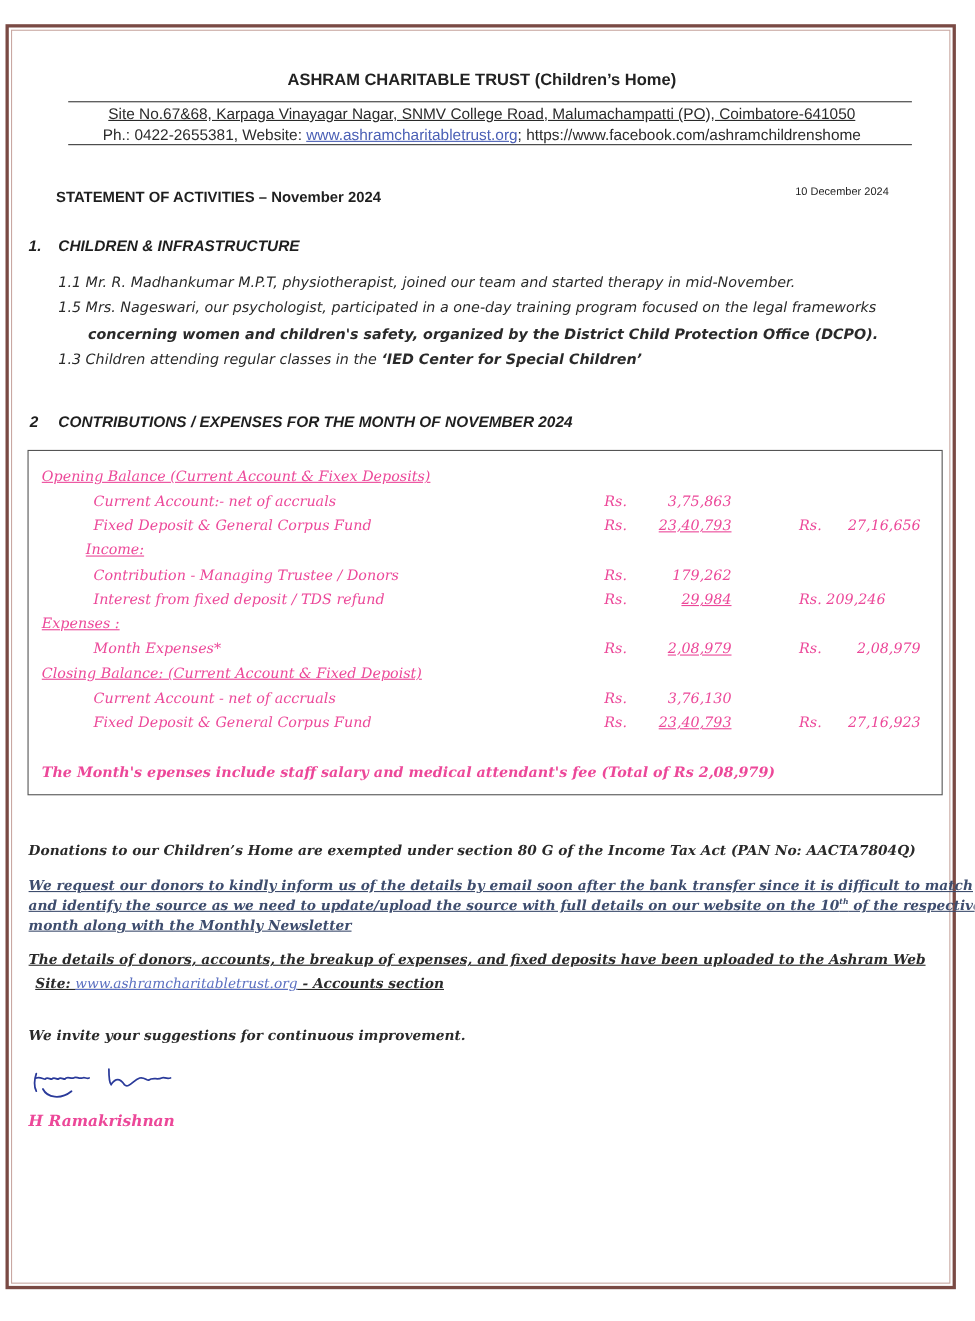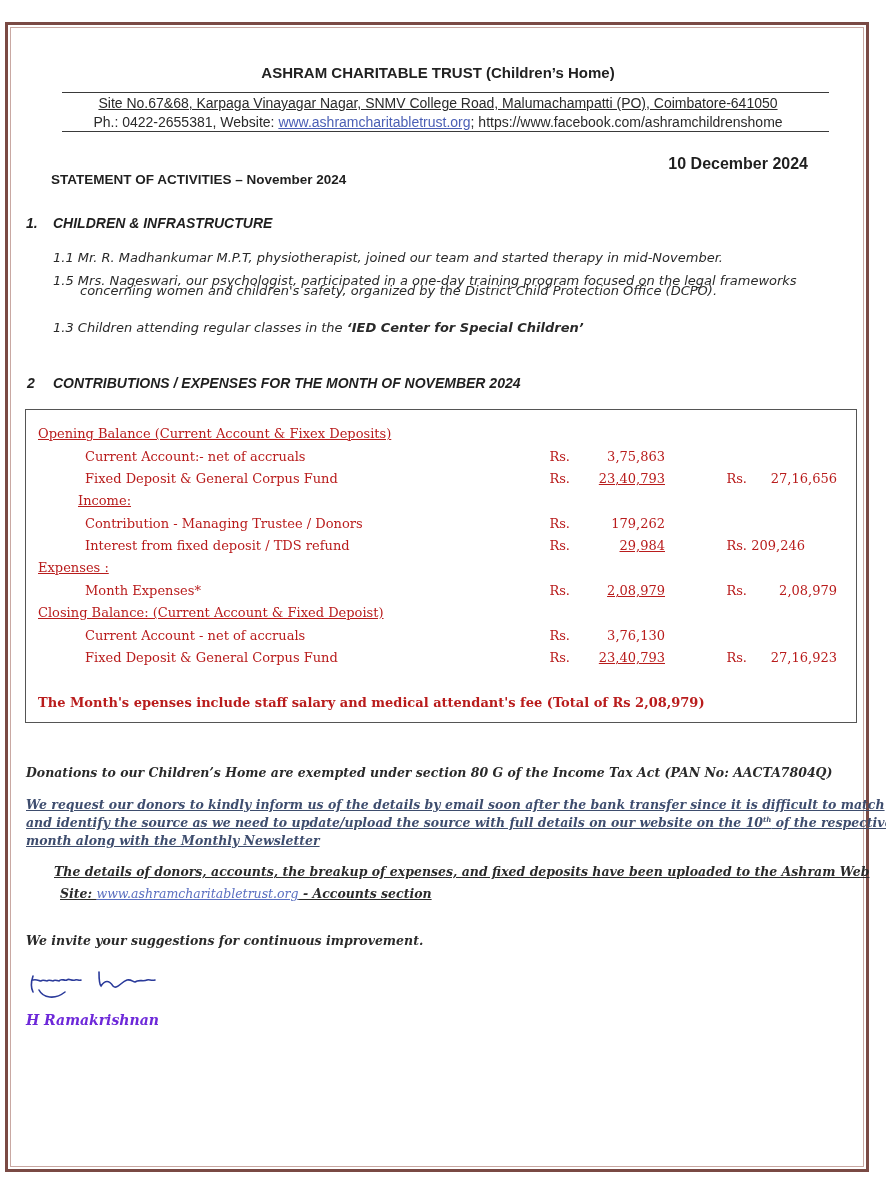--- a/index.html
+++ b/index.html
@@ -19,68 +19,68 @@
   .sans { font-family: "Liberation Sans", sans-serif; }
 
   .org-title { left: 0; width: 876px; top: 64px; text-align: center; font-size: 15px; font-weight: bold; color: #222; }
   .hline { position: absolute; height: 1px; background: #3a3a3a; }
   .addr { left: 0; width: 876px; text-align: center; font-size: 14px; color: #2a2a2a; }
   .addr1 { top: 95px; text-decoration: underline; }
   .addr2 { top: 114px; }
   .link-blue { color: #4a5fb5; text-decoration: underline; }
 
   .stmt-title { left: 51px; top: 172px; font-size: 13.5px; font-weight: bold; }
-  .stmt-date { right: 78px; top: 155px; font-size: 16px; font-weight: bold; }
+  .stmt-date { right: 78px; top: 169px; font-size: 10px; font-weight: normal; }
 
   .sec-head { font-size: 14px; font-style: italic; font-weight: bold; }
   .sec-num { font-size: 14px; font-style: italic; font-weight: bold; }
 
   .item { font-family: "DejaVu Sans", sans-serif; font-style: italic; font-size: 13px; color: #2a2a2a; }
   .item b { font-weight: bold; }
 
   .fin-box {
     position: absolute; left: 25px; top: 409px; width: 832px; height: 314px;
     border: 1px solid #555; box-sizing: border-box;
   }
-  .fin { font-family: "DejaVu Serif", serif; font-size: 13px; color: #b91c1c; }
+  .fin { font-family: "DejaVu Serif", serif; font-style: italic; font-size: 13px; color: #ec4899; }
   .fin-head { text-decoration: underline; }
   .rs { width: 30px; text-align: right; }
   .amt { text-align: right; width: 110px; }
   .ul { text-decoration: underline; }
   .fin-note { font-weight: bold; font-size: 13px; }
 
   .para { font-family: "DejaVu Serif", serif; font-style: italic; font-weight: bold; font-size: 12.5px; color: #2a2a2a; }
   .para-blue { color: #3e4d6e; text-decoration: underline; }
-  .para-ul { text-decoration: underline; margin-left: 28px; }
+  .para-ul { text-decoration: underline; }
   .link-site { color: #5a6fc0; font-weight: normal; text-decoration: underline; }
   sup { font-size: 7px; margin-top: 32px; }
 
   .signature { position: absolute; left: 27px; top: 968px; width: 150px; height: 40px; }
-  .signer { left: 26px; top: 1012px; font-family: "DejaVu Serif", serif; font-style: italic; font-weight: bold; font-size: 14px; color: #6d28d9; }
+  .signer { left: 26px; top: 1012px; font-family: "DejaVu Serif", serif; font-style: italic; font-weight: bold; font-size: 14px; color: #ec4899; }
 </style>
 </head>
 <body>
 
 <div class="page-border"></div>
 
 <div class="abs org-title sans">ASHRAM CHARITABLE TRUST (Children’s Home)</div>
 <div class="hline" style="left:62px; top:92px; width:767px;"></div>
 <div class="abs addr addr1 sans">Site No.67&amp;68, Karpaga Vinayagar Nagar, SNMV College Road, Malumachampatti (PO), Coimbatore-641050</div>
 <div class="abs addr addr2 sans"><span>Ph.: 0422-2655381, Website: </span><span class="link-blue">www.ashramcharitabletrust.org</span><span>; https://www.facebook.com/ashramchildrenshome</span></div>
 <div class="hline" style="left:62px; top:131px; width:767px;"></div>
 
 <div class="abs stmt-title sans">STATEMENT OF ACTIVITIES – November 2024</div>
 <div class="abs stmt-date sans">10 December 2024</div>
 
 <div class="abs sec-num sans" style="left:26px; top:215px;">1.</div>
 <div class="abs sec-head sans" style="left:53px; top:215px;">CHILDREN &amp; INFRASTRUCTURE</div>
 
 <div class="abs item" style="left:53px; top:250px;text-align:center;"><span>1.1</span> <span>Mr. R. Madhankumar M.P.T, physiotherapist, joined our team and started therapy in mid-November.</span></div>
 <div class="abs item" style="left:53px; top:273px;"><span>1.5</span> <span>Mrs. Nageswari, our psychologist, participated in a one-day training program focused on the legal frameworks</span></div>
-<div class="abs item" style="left:80px; top:283px;">concerning women and children's safety, organized by the District Child Protection Office (DCPO).</div>
+<div class="abs item" style="left:80px; top:297px;font-weight:bold;">concerning women and children's safety, organized by the District Child Protection Office (DCPO).</div>
 <div class="abs item" style="left:53px; top:320px;"><span>1.3</span> <span>Children attending regular classes in the </span><b>‘IED Center for Special Children’</b></div>
 
 <div class="abs sec-num sans" style="left:27px; top:375px;">2</div>
 <div class="abs sec-head sans" style="left:53px; top:375px;">CONTRIBUTIONS / EXPENSES FOR THE MONTH OF NOVEMBER 2024</div>
 
 <div class="fin-box"></div>
 
 <div class="abs fin fin-head" style="left:38px; top:426px;">Opening Balance (Current Account &amp; Fixex Deposits)</div>
 <div class="abs fin" style="left:85px; top:449px;">Current Account:- net of accruals</div>
 <div class="abs fin rs" style="left:540px; top:449px;">Rs.</div>

